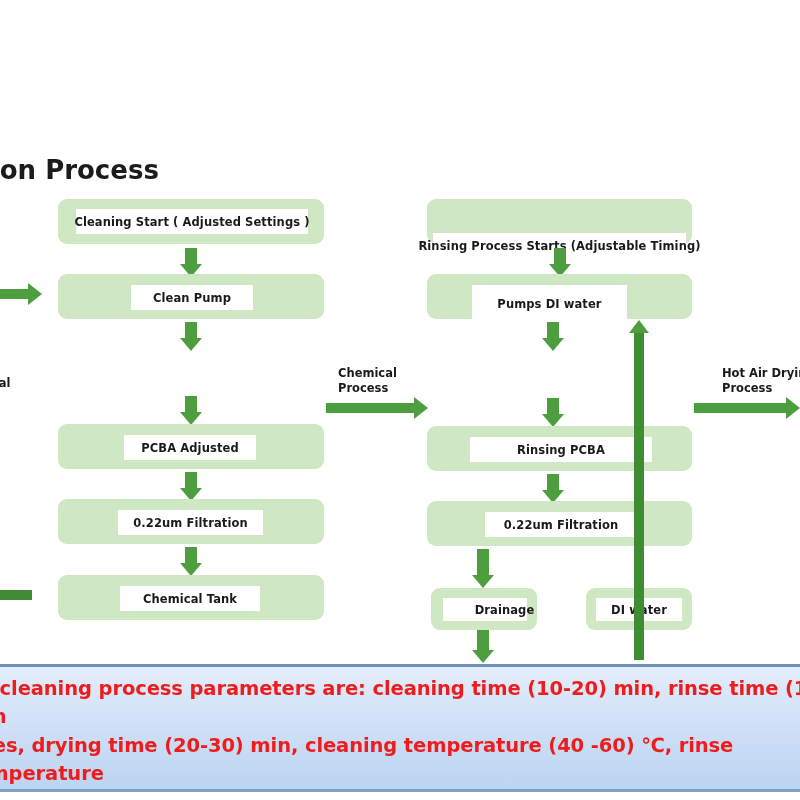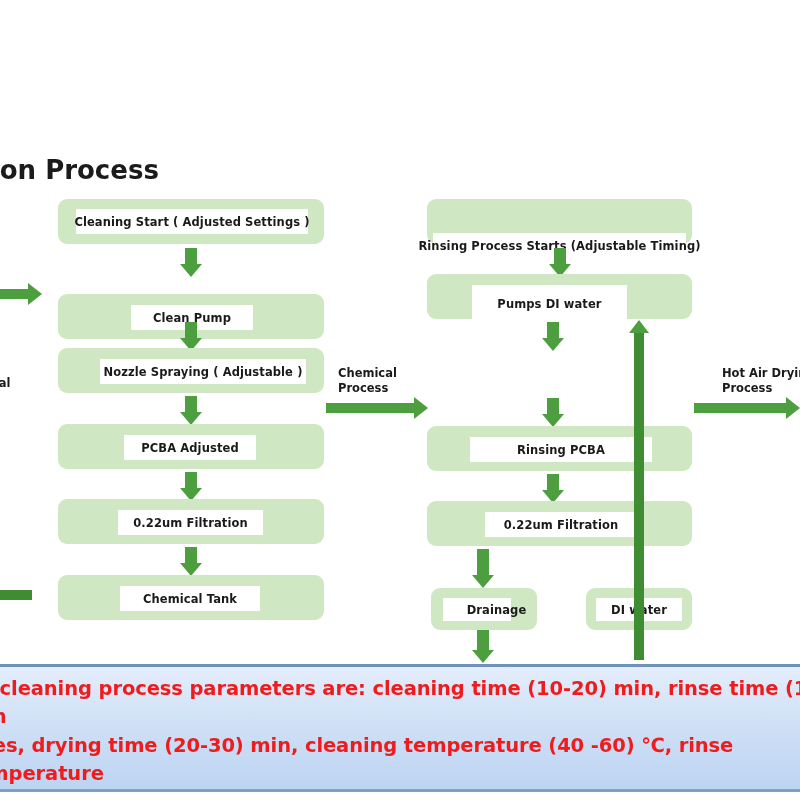--- a/index.html
+++ b/index.html
@@ -211,31 +211,28 @@
   <div class="plain-bar" style="left:-10px; top:590px; width:42px; height:10px;"></div>
 
   <div class="col-box" style="left:58px; top:199px; width:266px; height:45px;">
     <div class="inner" style="left:18px; top:10px; width:232px; height:25px;">Cleaning Start ( Adjusted Settings )</div>
   </div>
   <div class="v-arrow" style="left:191px; top:248px;">
     <div class="shaft" style="height:18px;"></div>
     <div class="head" style="top:16px;"></div>
   </div>
 
-  <div class="col-box" style="left:58px; top:274px; width:266px; height:45px;margin-top:20px;">
+  <div class="col-box" style="left:58px; top:274px; width:266px; height:45px;">
     <div class="inner" style="left:73px; top:11px; width:122px; height:25px;">Clean Pump</div>
   </div>
   <div class="v-arrow" style="left:191px; top:322px;">
     <div class="shaft" style="height:18px;"></div>
     <div class="head" style="top:16px;"></div>
   </div>
 
-  <div class="col-box" style="left:58px; top:348px; width:266px; height:45px;">
-    <div class="inner" style="left:42px; top:11px; width:206px; height:25px;">Nozzle Spraying ( Adjustable )</div>
-  </div>
   <div class="v-arrow" style="left:191px; top:396px;">
     <div class="shaft" style="height:18px;"></div>
     <div class="head" style="top:16px;"></div>
   </div>
 
   <div class="col-box" style="left:58px; top:424px; width:266px; height:45px;">
     <div class="inner" style="left:66px; top:11px; width:132px; height:25px;">PCBA Adjusted</div>
   </div>
   <div class="v-arrow" style="left:191px; top:472px;">
     <div class="shaft" style="height:18px;"></div>
@@ -295,21 +292,21 @@
   <div class="col-box" style="left:427px; top:501px; width:265px; height:45px;">
     <div class="inner" style="left:58px; top:11px; width:152px; height:25px;">0.22um Filtration</div>
   </div>
 
   <div class="v-arrow" style="left:483px; top:549px;">
     <div class="shaft" style="height:28px;"></div>
     <div class="head" style="top:26px;"></div>
   </div>
 
   <div class="col-box" style="left:431px; top:588px; width:106px; height:42px;">
-    <div class="inner" style="left:12px; top:10px; width:68px; height:23px;padding-left:39px;">Drainage</div>
+    <div class="inner" style="left:12px; top:10px; width:84px; height:23px;padding-left:39px;">Drainage</div>
   </div>
   <div class="v-arrow" style="left:483px; top:630px;">
     <div class="shaft" style="height:22px;"></div>
     <div class="head" style="top:20px;"></div>
   </div>
 
   <div class="col-box" style="left:586px; top:588px; width:106px; height:42px;">
     <div class="inner" style="left:10px; top:10px; width:86px; height:23px;">DI water</div>
   </div>
 

